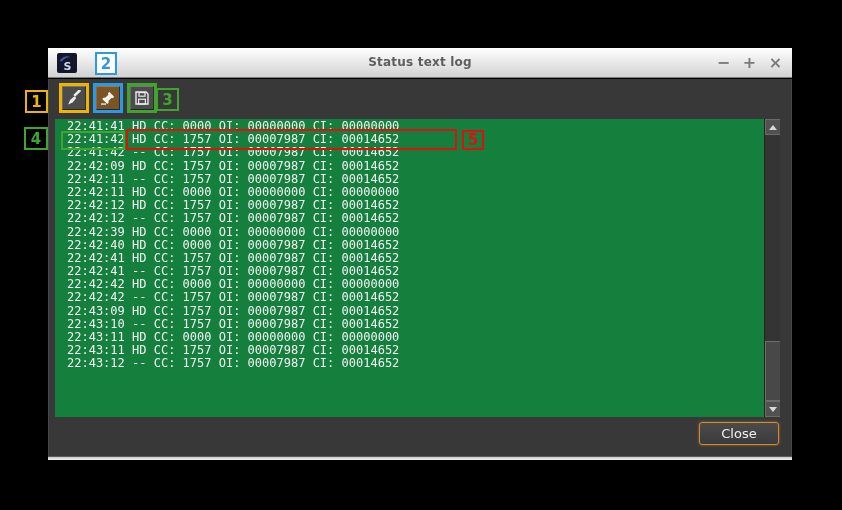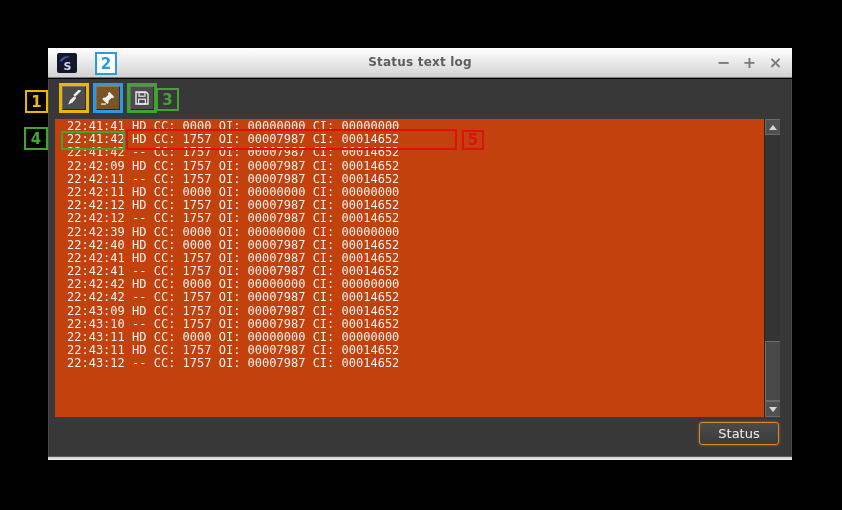--- a/index.html
+++ b/index.html
@@ -38,21 +38,21 @@
   .tbtn{
     width:24px;height:24px;box-sizing:border-box;background:#4c4c4c;
     border-top:1px solid #747474;border-left:1px solid #686868;
     border-right:1px solid #2e2e2e;border-bottom:1px solid #262626;
     display:flex;align-items:center;justify-content:center;cursor:default;
   }
   .tbtn.active{background:#7b5426;border-top-color:#a07a44;border-left-color:#8f6a38;}
   .tbtn svg{display:block;}
   
   .logarea{
-    position:absolute;left:6px;top:40px;width:725px;height:298px;background:#c2410c;
+    position:absolute;left:6px;top:40px;width:725px;height:298px;background:#15803d;
     font-family:"DejaVu Sans Mono", monospace;font-size:12px;line-height:13.2px;
     color:#f2f2f2;overflow:hidden;
   }
   .logtext{padding:1px 0 0 12px;white-space:pre;}
   .log-line{height:13.2px;}
   .overlay{position:absolute;border:2px solid #fff;box-sizing:border-box;pointer-events:none;}
   #ov-time{left:6px;top:12px;width:64px;height:19px;}
   #ov-body{left:71px;top:10px;width:331px;height:21px;}
   
   .scrollbar{position:absolute;right:0;top:0;width:16px;height:298px;background:#343434;border-left:1px solid #242424;box-sizing:border-box;}
@@ -153,21 +153,21 @@
         <div class="sb-btn sb-up">
           <span class="tri-up"></span>
         </div>
         <div class="sb-thumb"></div>
         <div class="sb-btn sb-down">
           <span class="tri-down"></span>
         </div>
       </div>
     </div>
 
-    <div class="close-btn" style="border-color: rgb(216, 136, 44);">Status</div>
+    <div class="close-btn" style="border-color: rgb(216, 136, 44);">Close</div>
   </div>
 
   <div class="bottom-edge"></div>
 </div>
 
 <div class="ann" id="ann-1" style="border-color: rgb(237, 180, 0); color: rgb(237, 180, 0); background: transparent;">1</div>
 <div class="ann" id="ann-2" style="border-color: rgb(43, 154, 228); color: rgb(43, 154, 228); background: rgb(255, 255, 255);">2</div>
 <div class="ann" id="ann-3" style="border-color: rgb(63, 165, 47); color: rgb(63, 165, 47); background: transparent;">3</div>
 <div class="ann" id="ann-4" style="border-color: rgb(63, 165, 47); color: rgb(63, 165, 47); background: transparent;">4</div>
 <div class="ann" id="ann-5" style="border-color: rgb(224, 16, 16); color: rgb(224, 16, 16); background: transparent;">5</div>

